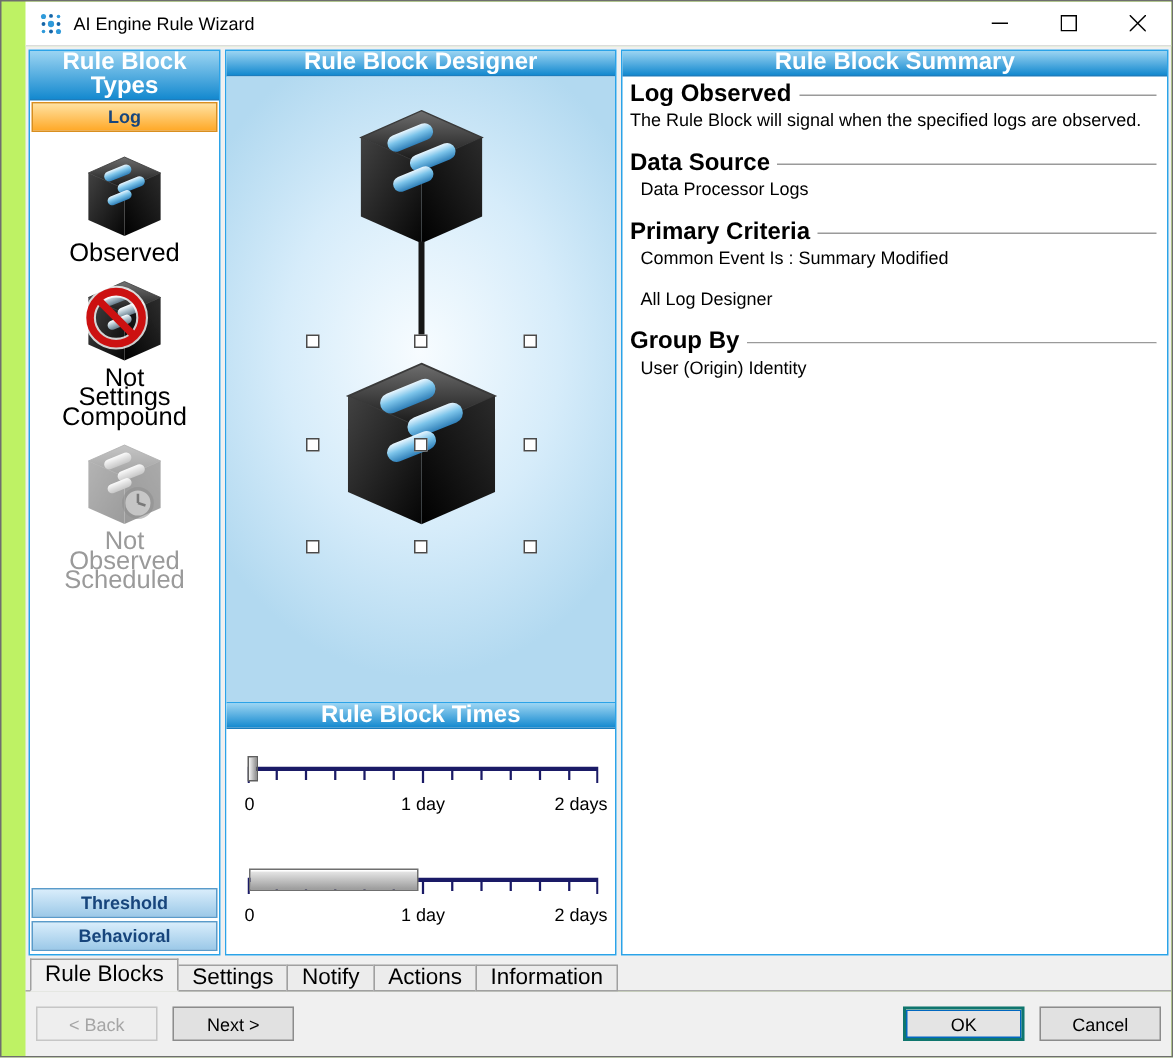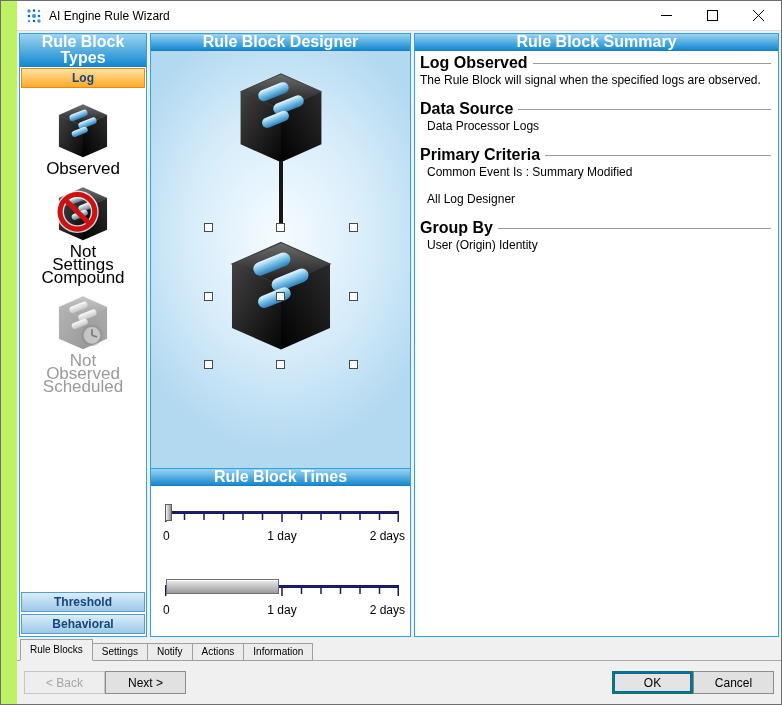--- a/index.html
+++ b/index.html
@@ -63,25 +63,25 @@
   .section { margin-bottom:13px; }
   .section-title-row { display:flex; align-items:center; gap:5px; }
   .section-title { font-weight:bold; white-space:nowrap; font-size:16px; }
   .section-rule { flex:1; height:2px; border-top:1px solid #9a9a9a; border-bottom:1px solid #fff; margin-top:2px; }
   .section-content { padding-left:7px; margin-top:1px; font-size:12px; line-height:14px; }
   .section:first-child .section-content { padding-left:0; }
 
   
   .tabstrip { flex:0 0 23px; position:relative; background:#f0f0f0; padding-left:3px; display:flex; align-items:flex-end; }
   .baseline { position:absolute; bottom:0; left:0; width:100%; border-top:1px solid #a9a9a9; }
-  .tab { position:relative; background:#ececec; border:1px solid #a0a0a0; height:18px; padding:0 9px; line-height:16px; font-size:10px; cursor:pointer; margin-right:-1px; z-index:1; }
+  .tab { position:relative; background:#ececec; border:1px solid #a0a0a0; height:18px; padding:0 9px; line-height:16px; font-size:15px; cursor:pointer; margin-right:-1px; z-index:1; }
   .tab.active { background:#f0f0f0; height:22px; line-height:20px; z-index:2; border-bottom-color:#f0f0f0; }
 
   
-  .footer { flex:0 0 43px; display:flex; align-items:center; padding:0 7px; background:#f0f0f0; }
+  .footer { flex:0 0 43px; display:flex; align-items:center; padding:0 7px; gap:10px; background:#f0f0f0; }
   .btn { width:81px; height:23px; background:#e1e1e1; border:1px solid #8c8c8c; font-size:12px; font-family:inherit; cursor:pointer; }
   .btn.disabled { color:#a5a5a5; background:#eeeeee; border-color:#c6c6c6; cursor:default; }
   .btn.ok { margin-left:auto; background:#e4e4e4; border:2px solid #0f766e; box-shadow:inset 0 0 0 1px #0067c0; }
 </style>
 </head>
 <body>
 
 <svg width="0" height="0" style="position:absolute" aria-hidden="true">
   <defs>
     <linearGradient id="gTop" x1="0" y1="0" x2="0" y2="1">

